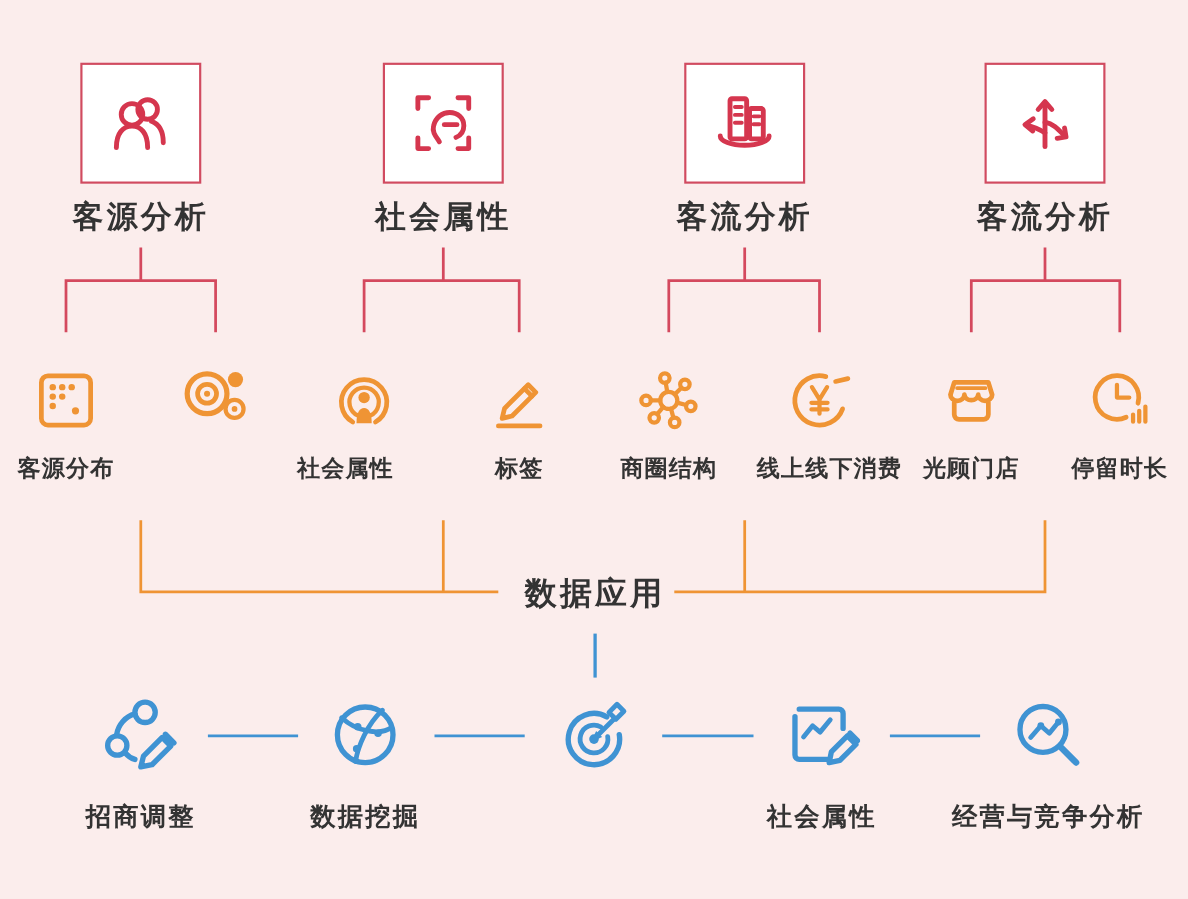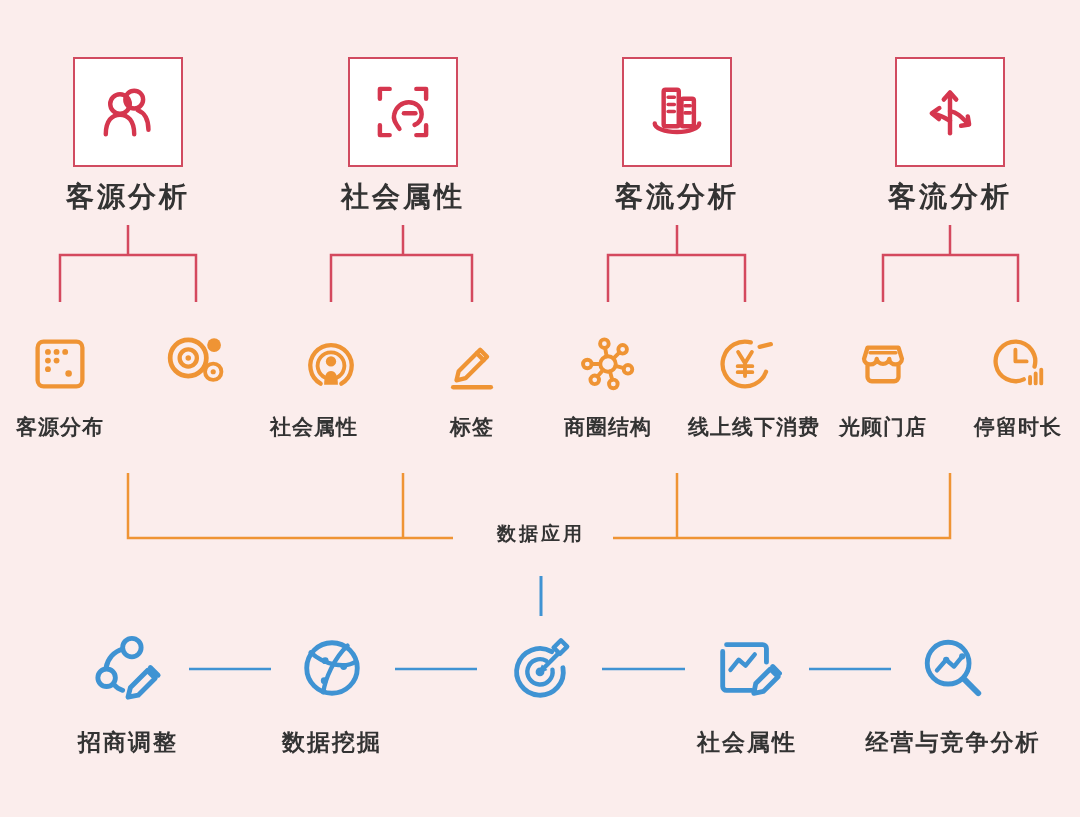--- a/index.html
+++ b/index.html
@@ -4,21 +4,21 @@
 <style>
   html,body{margin:0;padding:0;background:#fbedec;}
   .canvas{
     position:relative;width:1080px;height:817px;background:#fbedec;
     font-family:"Liberation Sans","DejaVu Sans",sans-serif;overflow:hidden;
   }
   .connectors{position:absolute;left:0;top:0;}
   .label{position:absolute;text-align:center;color:#333;font-weight:600;line-height:1.2;}
   .t-label{top:180px;width:220px;font-size:28px;letter-spacing:3px;}
   .m-label{top:414px;width:220px;font-size:21px;letter-spacing:1px;}
-  .hub-label{top:523px;width:220px;font-size:19px;letter-spacing:3px;}
+  .hub-label{top:523px;width:220px;font-size:29px;letter-spacing:3px;}
   .b-label{top:729px;width:260px;font-size:23px;letter-spacing:2px;}
   .top-box{
     position:absolute;top:57px;width:110px;height:110px;background:#fff;
     border:2px solid #d14b60;box-sizing:border-box;
     display:flex;align-items:center;justify-content:center;
   }
   .ic{display:block;}
   .red-ic{width:64px;height:64px;color:#d5364e;}
   .m-icon{position:absolute;top:333px;width:62px;height:62px;color:#ef9434;}
   .b-icon{position:absolute;top:633px;width:70px;height:70px;color:#3f93d3;}

